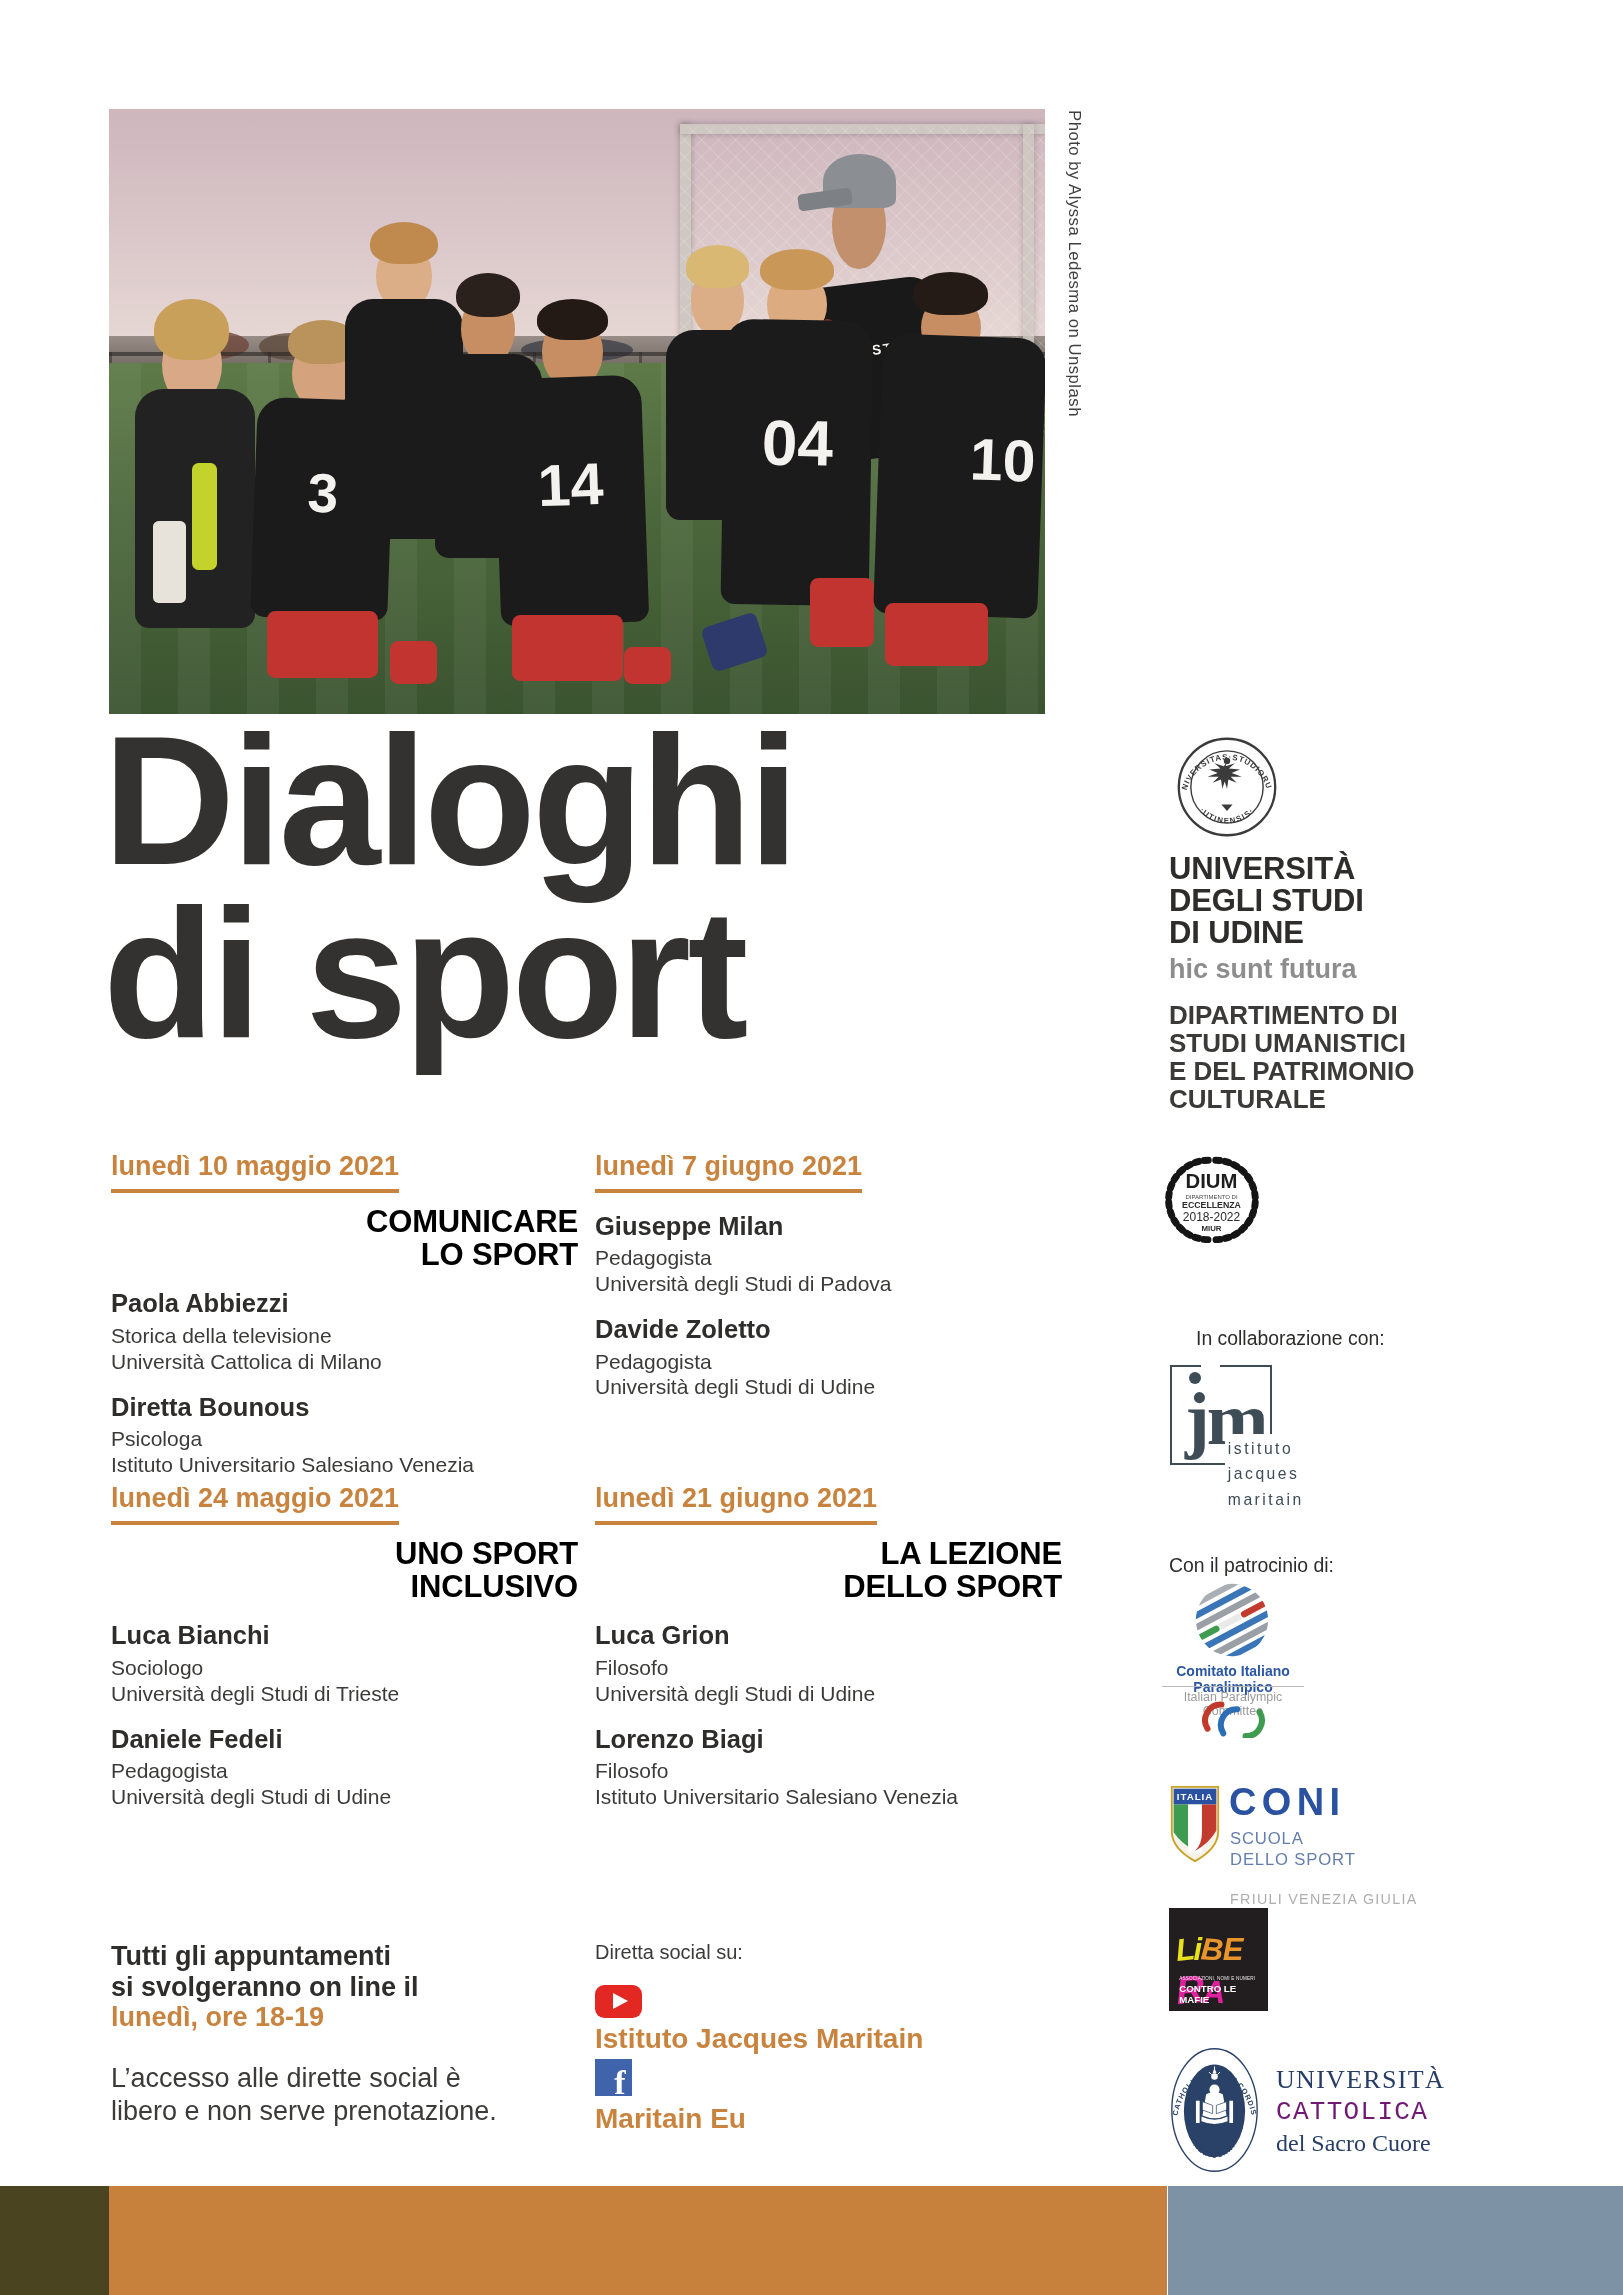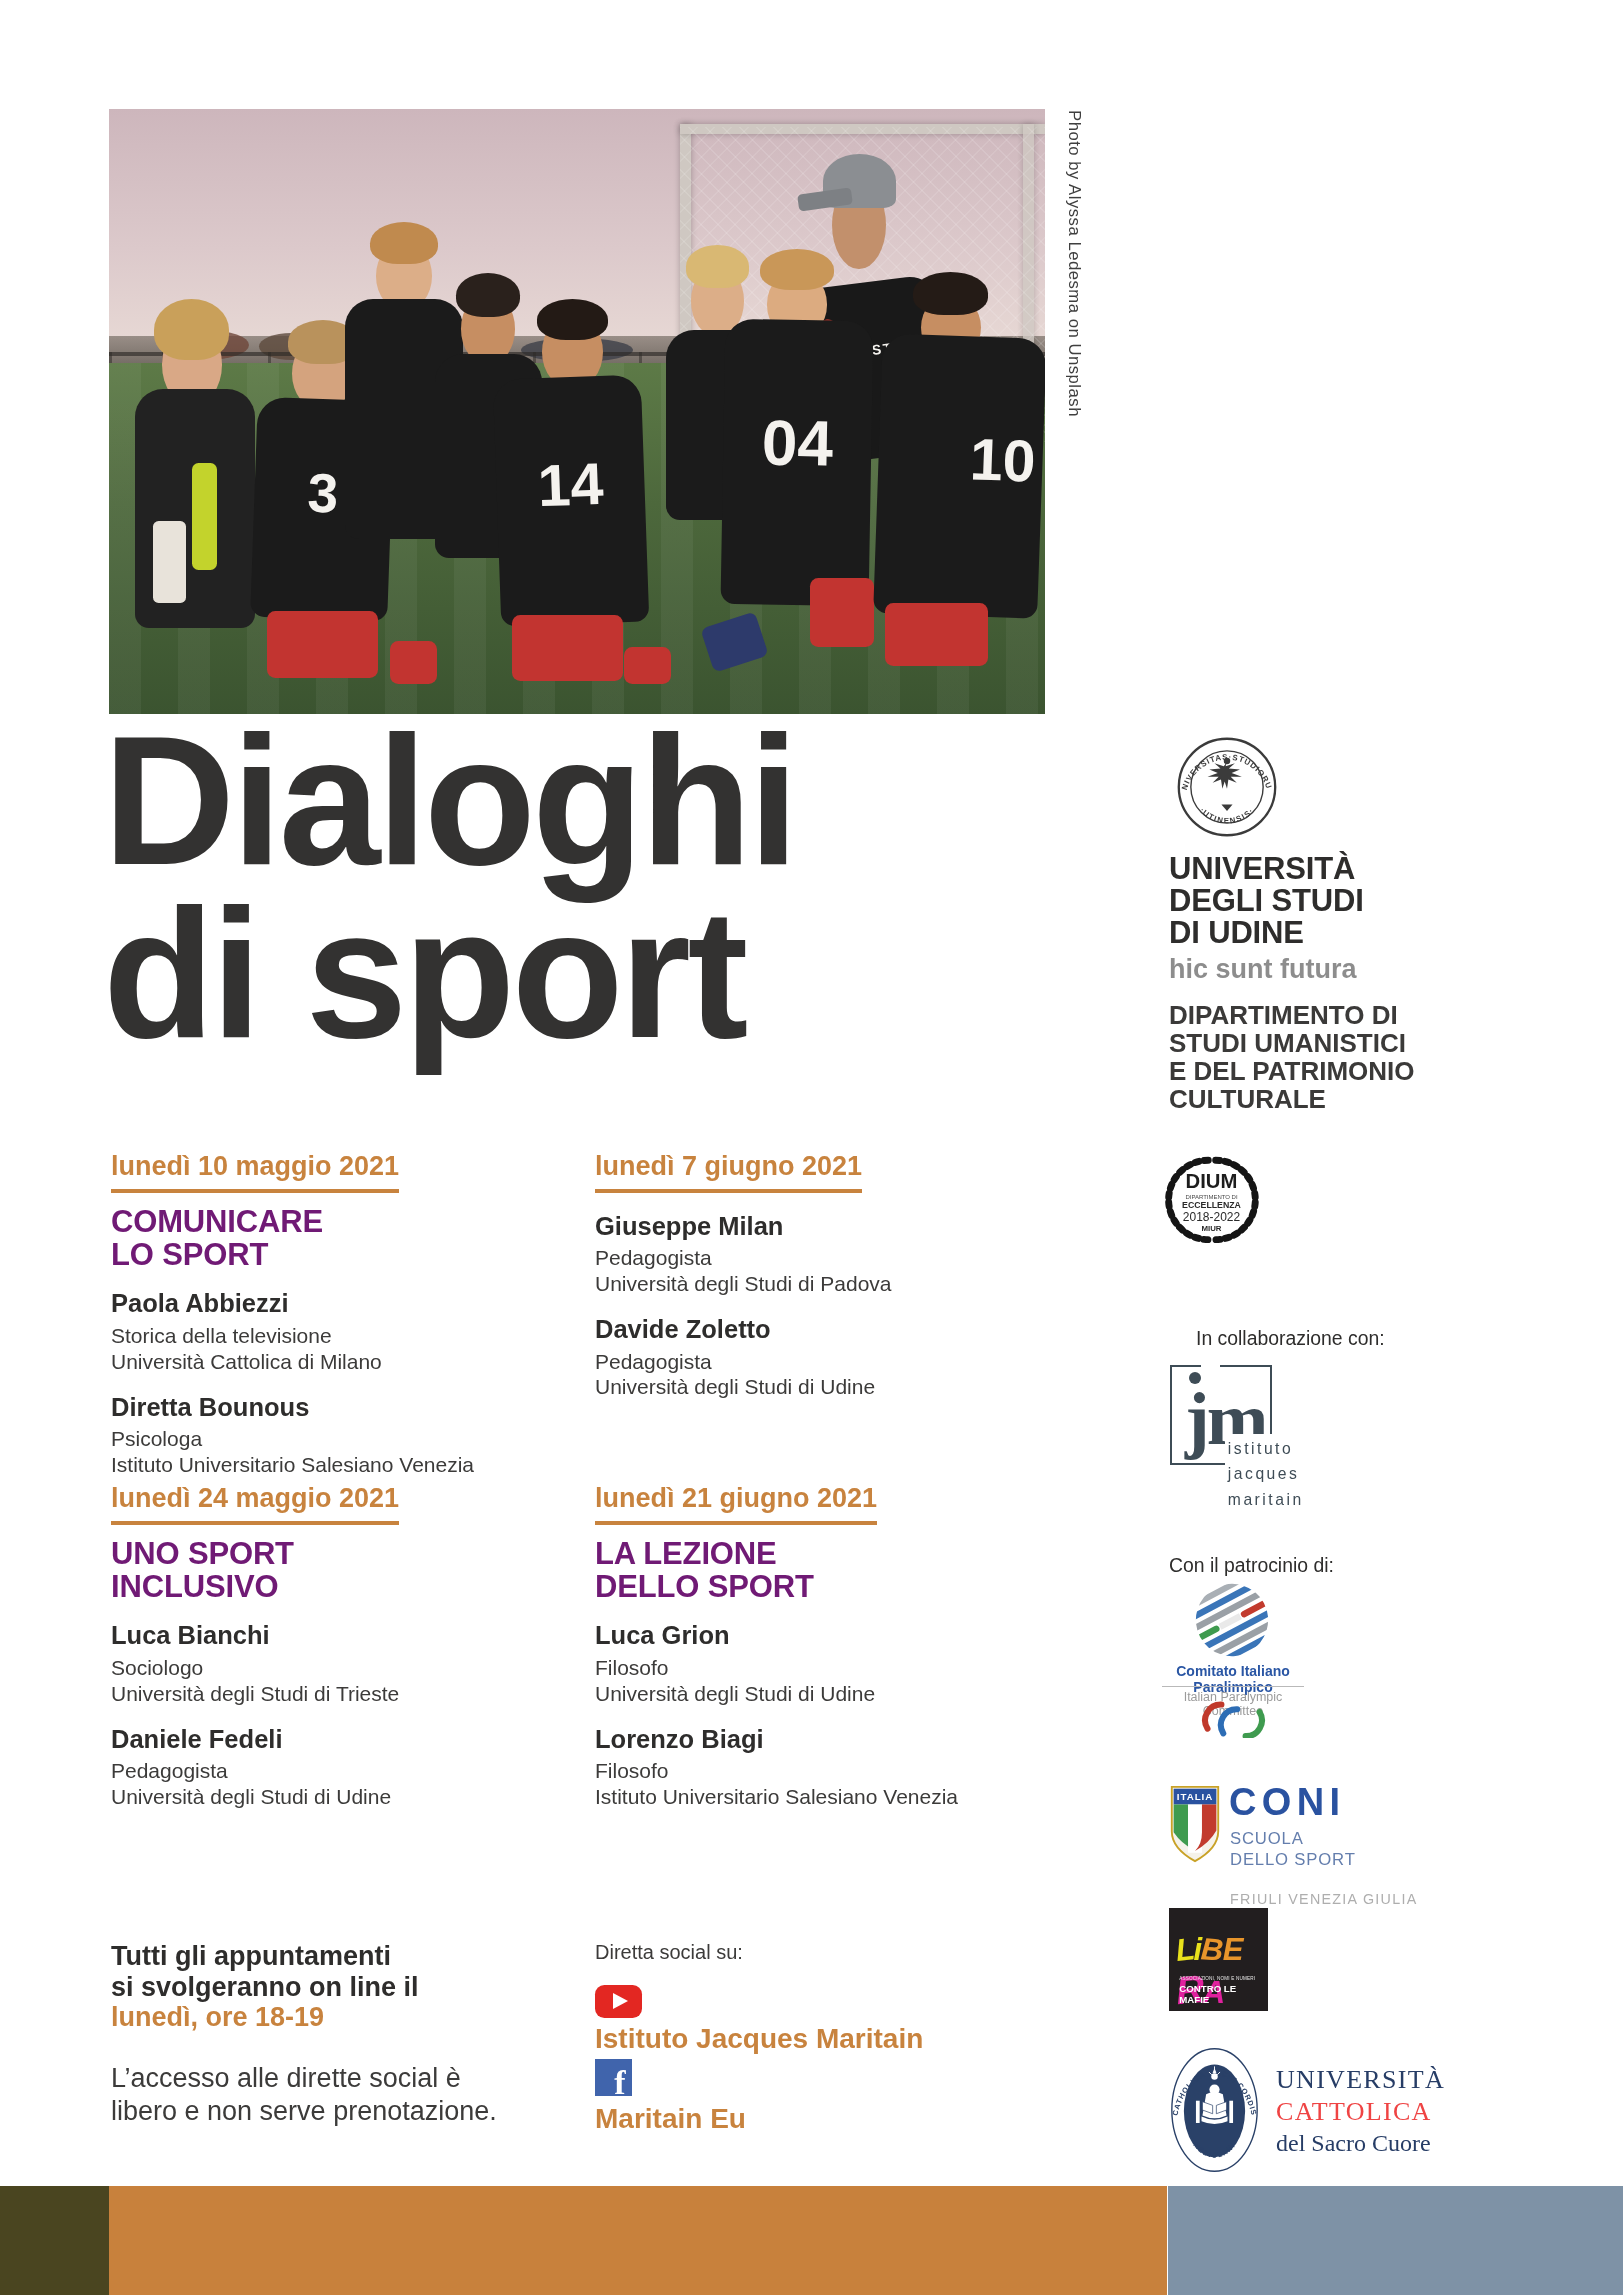--- a/index.html
+++ b/index.html
@@ -29,21 +29,21 @@
   
   .credit{left:1064px;top:110px;writing-mode:vertical-rl;font-size:16.7px;color:#3f3f3f;letter-spacing:.03em;}
   .maintitle{left:103px;top:715px;font-size:183px;line-height:.945;font-weight:700;letter-spacing:-0.02em;color:#333231;}
   .uni-name{left:1169px;top:853px;font-size:31px;font-weight:700;line-height:1.04;letter-spacing:-0.005em;color:#2e2d2c;}
   .uni-motto{left:1169px;top:954px;font-size:27px;font-weight:700;color:#8d8d8d;}
   .uni-dept{left:1169px;top:1001px;font-size:26px;font-weight:700;line-height:1.08;color:#3b3a39;}
 
   .small-label{font-size:19.4px;color:#2e2d2c;}
   .event{width:467px;color:#2e2d2c;}
   .ev-date{display:inline-block;font-size:27px;font-weight:700;color:#c8833e;padding-bottom:7.4px;border-bottom:4.6px solid #c8833e;}
-  .ev-title{margin-top:13px;font-size:31px;font-weight:700;line-height:1.04;letter-spacing:-0.005em;color:#701a75;}
+  .ev-title{margin-top:13px;font-size:31px;font-weight:700;line-height:1.04;letter-spacing:-0.005em;color:#000000;text-align:right;}
   .speaker{margin-top:18.5px;}
   .sp-name{font-size:25.5px;font-weight:700;color:#2e2d2c;}
   .sp-role{margin-top:4.6px;font-size:21px;line-height:1.22;color:#3c3b3a;}
   .sp-org{font-size:21px;line-height:1.22;color:#3c3b3a;}
 
   .foot-bold{font-size:27px;font-weight:700;line-height:1.13;color:#2e2d2c;}
   .foot-orange{color:#c8833e;}
   .foot-reg{font-size:27px;line-height:1.24;color:#3c3b3a;}
   .social-label{font-size:20px;color:#3c3b3a;text-align:center;}
   .social-link{font-size:28px;font-weight:700;color:#c8833e;}
@@ -68,21 +68,21 @@
   .coni-s1{left:1230px;top:1829px;font-size:16.7px;letter-spacing:.05em;color:#647ead;}
   .coni-s2{left:1230px;top:1850px;font-size:16.7px;letter-spacing:.05em;color:#647ead;}
   .coni-reg{left:1230px;top:1891px;font-size:14.3px;letter-spacing:.09em;color:#aeaeae;}
 
   .libera{left:1169px;top:1908px;width:99px;height:103px;background:#221e1f;overflow:hidden;}
   .lib-name{position:absolute;left:6.5px;top:24px;font-size:31px;font-weight:700;font-style:italic;letter-spacing:-0.9px;}
   .lib-tag1{position:absolute;left:10.2px;top:68px;font-size:4.6px;color:#e8e8e8;letter-spacing:.04em;}
   .lib-tag2{position:absolute;left:10.2px;top:75px;font-size:9.7px;font-weight:700;color:#ffffff;}
 
   .ucsc-l1{left:1276px;top:2065px;font-family:"Liberation Serif",serif;font-size:26px;letter-spacing:.05em;color:#273d66;}
-  .ucsc-l2{left:1276px;top:2097px;font-family:Liberation Serif, serif;font-size:26px;letter-spacing:.05em;color:#ef4444;}
+  .ucsc-l2{left:1276px;top:2097px;font-family:Liberation Mono, monospace;font-size:26px;letter-spacing:.05em;color:#701a75;}
   .ucsc-l3{left:1276px;top:2130px;font-family:"Liberation Serif",serif;font-size:24px;color:#273d66;}
 
   .bar{top:2186px;height:110px;}
 </style>
 </head>
 <body>
 
 <div id="poster">
 
   <div class="abs photo">

